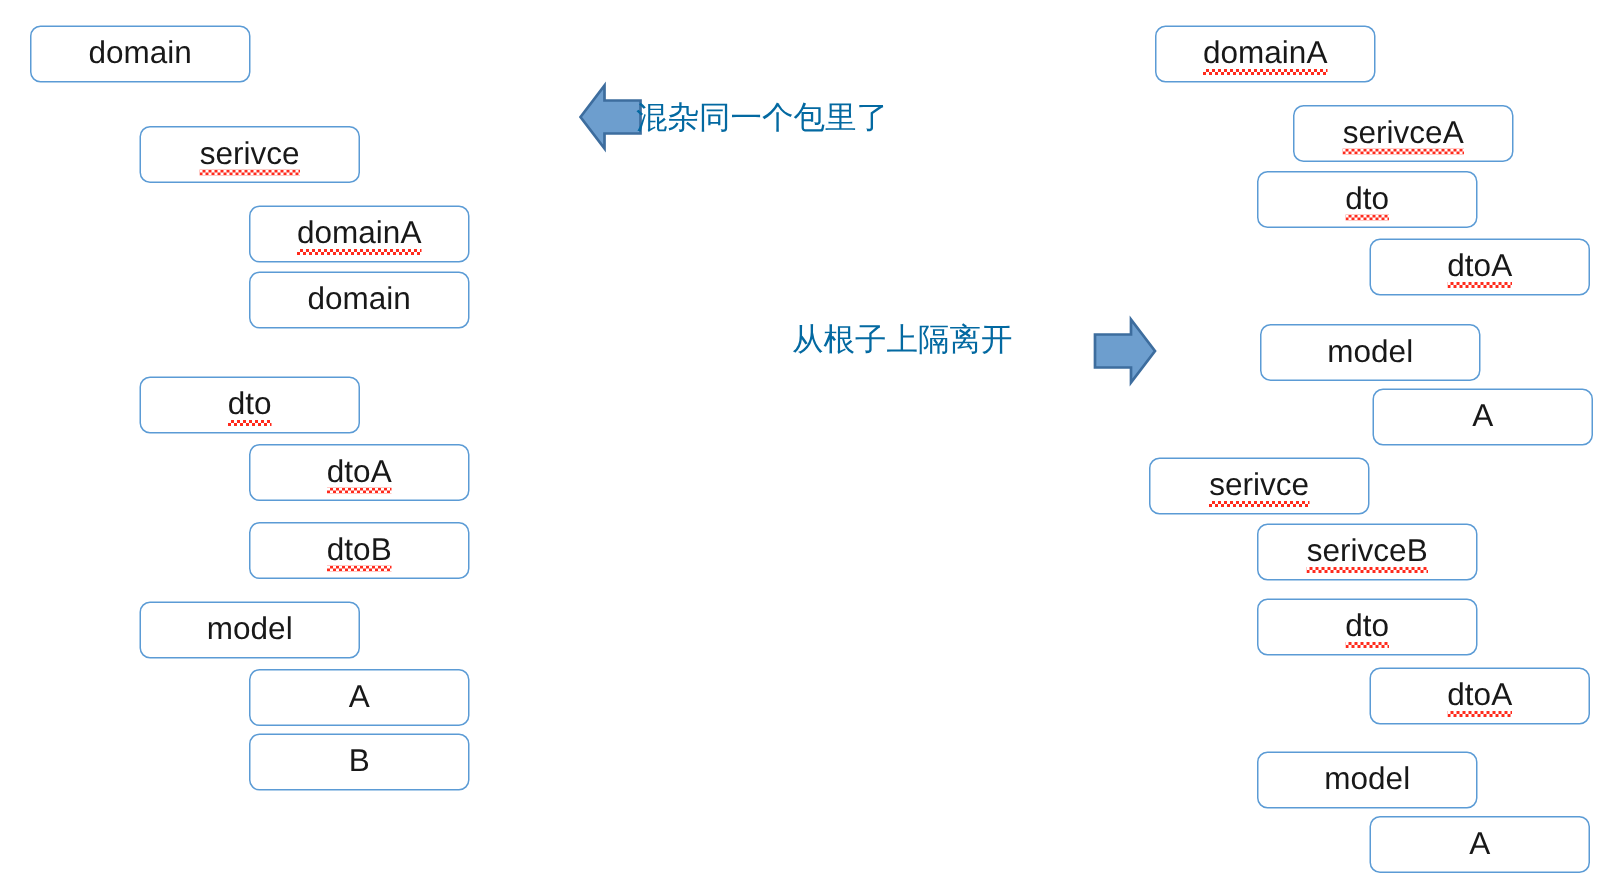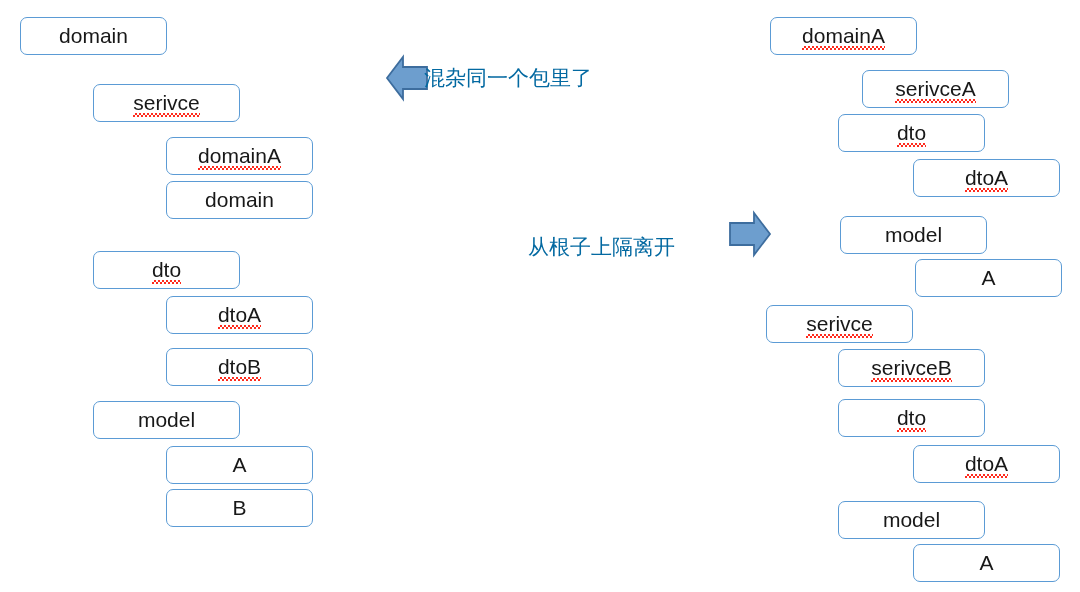--- a/index.html
+++ b/index.html
@@ -145,15 +145,15 @@
         <svg viewBox="0 0 44 52" xmlns="http://www.w3.org/2000/svg">
           <path d="M2,26 L18,5 L18,15 L42,15 L42,37 L18,37 L18,47 Z" fill="#6d9ece" stroke="#3d6d9e" stroke-width="1.8" stroke-linejoin="miter"></path>
         </svg>
       </div>
       <div class="cn-note" style="left: 424px; top: 63px;">混杂同一个包里了</div>
       <div class="arrow" style="left: 728px; top: 208px;">
         <svg viewBox="0 0 44 52" xmlns="http://www.w3.org/2000/svg">
           <path d="M42,26 L26,5 L26,15 L2,15 L2,37 L26,37 L26,47 Z" fill="#6d9ece" stroke="#3d6d9e" stroke-width="1.8" stroke-linejoin="miter"></path>
         </svg>
       </div>
-      <div class="cn-note" style="left: 528px; top: 232px;">从根子上隔离开</div>
+      <div class="cn-note" style="left: 528px; top: 211px;">从根子上隔离开</div>
     </div>
 </div>
 
 </body></html>

